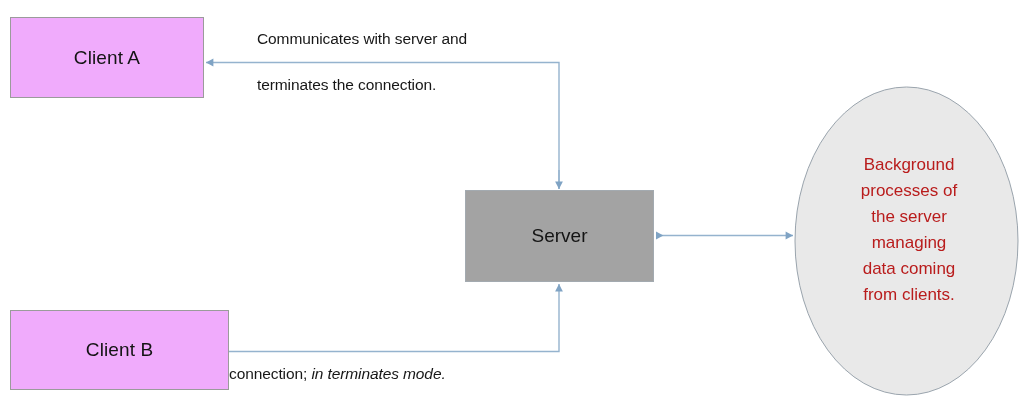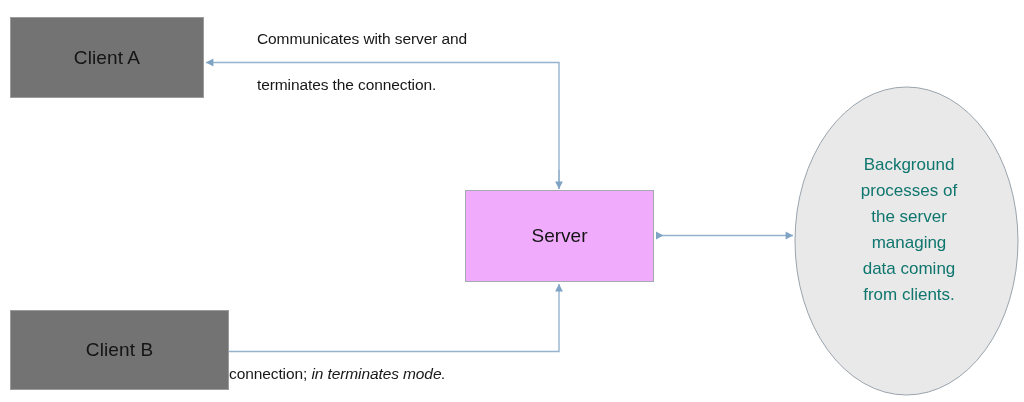--- a/index.html
+++ b/index.html
@@ -26,21 +26,21 @@
   }
   .node-box {
     position: absolute;
     box-sizing: border-box;
     display: flex;
     align-items: center;
     justify-content: center;
     text-align: center;
   }
   .client-box {
-    background: #737373;
+    background: #f0abfc;
     border: 1px solid #9b9b9b;
     color: #141414;
     font-size: 19px;
     letter-spacing: 0.1px;
   }
   #client-a-box {
     left: 10px;
     top: 17px;
     width: 194px;
     height: 81px;
@@ -49,21 +49,21 @@
     left: 10px;
     top: 310px;
     width: 219px;
     height: 80px;
   }
   #server-box {
     left: 465px;
     top: 190px;
     width: 189px;
     height: 92px;
-    background: #f0abfc;
+    background: #a3a3a3;
     border: 1px solid #a3aab0;
     color: #141414;
     font-size: 19px;
   }
   .label-text {
     position: absolute;
     color: #171717;
     font-size: 15.5px;
     line-height: 23px;
     white-space: pre-line;
@@ -82,21 +82,21 @@
   }
   .label-text em {
     font-style: italic;
   }
   #ellipse-text {
     position: absolute;
     left: 831px;
     top: 152px;
     width: 156px;
     text-align: center;
-    color: #0f766e;
+    color: #b91c1c;
     font-size: 17px;
     line-height: 26px;
     white-space: pre-line;
   }
 </style>
 </head>
 <body>
 
 <div id="diagram-canvas">
 

